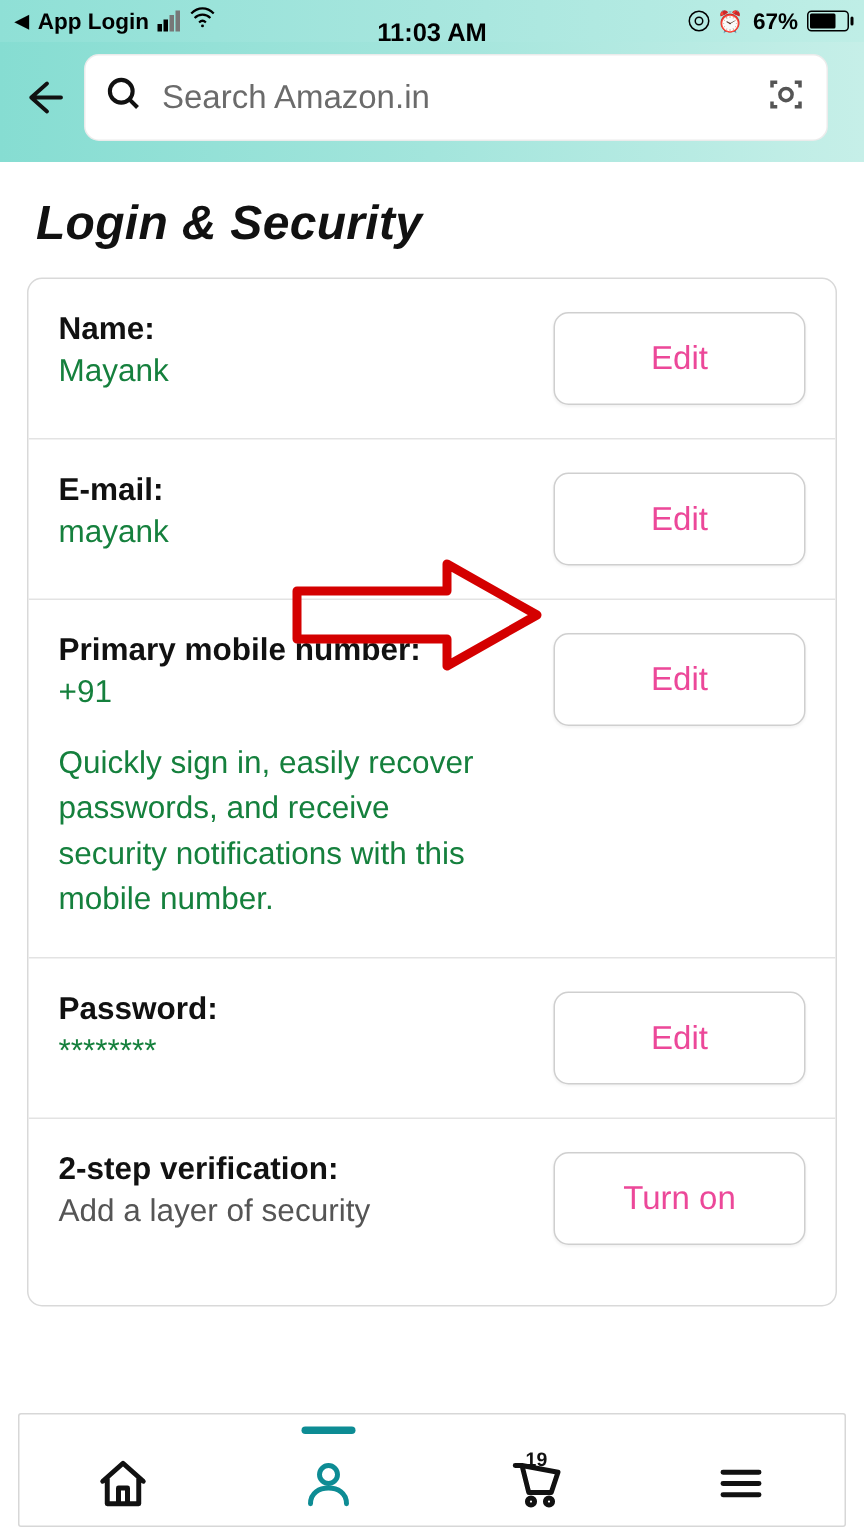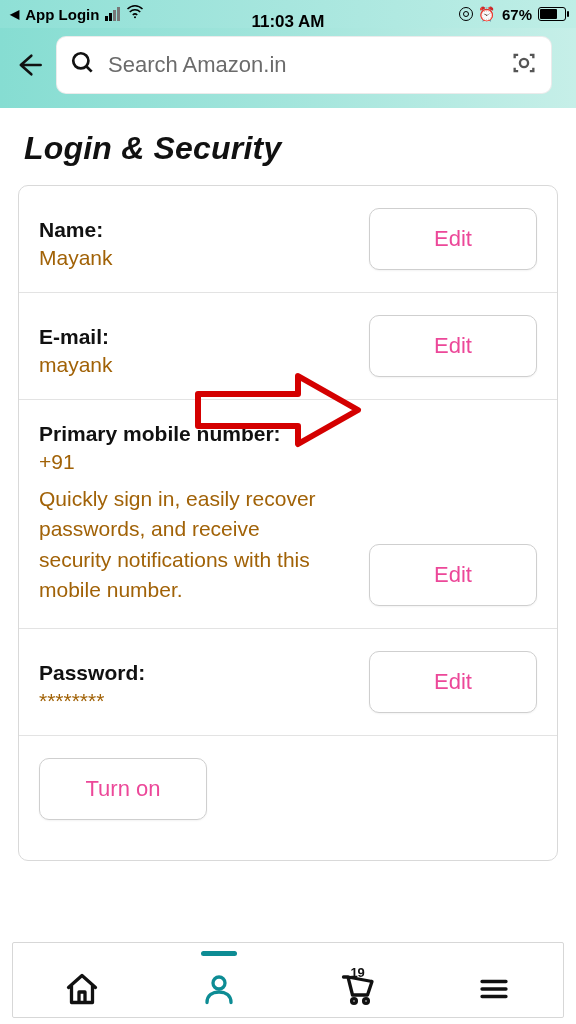--- a/index.html
+++ b/index.html
@@ -50,30 +50,30 @@
   .page-title { font-size:32px; font-weight:800; padding:22px 24px 18px 24px; letter-spacing:0.2px;font-style:italic;}
 
   
   .card {
     margin: 0 18px;
     border:1px solid #d9d9d9;
     border-radius:10px;
     overflow:hidden;
   }
   .row {
-    display:flex; align-items:flex-end; gap:18px;
+    display:flex; align-items:flex-start; gap:18px;
     padding:22px 20px;
     border-bottom:1px solid #e3e3e3;
     position:relative;
   }
   .row:last-child { border-bottom:none; }
   .row-text { flex:1; min-width:0; }
   .row-label { font-size:21px; font-weight:700; color:#111; margin-bottom:4px;}
-  .row-value { font-size:21px; color:#a16207; font-weight:400;}
-  .row-desc  { font-size:21px; color:#a16207; margin-top:10px; line-height:1.45; max-width:280px;}
+  .row-value { font-size:21px; color:#15803d; font-weight:400;}
+  .row-desc  { font-size:21px; color:#15803d; margin-top:20px; line-height:1.45; max-width:280px;}
   .row-btn {
     min-width:168px; height:62px;
     border:1px solid #cfcfcf; border-radius:10px;
     background:#fff; font-size:22px; color:#ec4899;
     display:flex; align-items:center; justify-content:center;
     box-shadow: 0 1px 2px rgba(0,0,0,0.05);
     flex-shrink:0;
   }
 
   
@@ -193,20 +193,24 @@
 
     <div class="row">
       <div class="row-text">
         <div class="row-label">Password:</div>
         <div class="row-value">********</div>
       </div>
       <div class="row-btn">Edit</div>
     </div>
 
     <div class="row" style="padding-bottom:40px;">
+      <div class="row-text">
+        <div class="row-label">2-step verification:</div>
+        <div class="row-value" style="color:#555">Add a layer of security</div>
+      </div>
       <div class="row-btn">Turn on</div>
     </div>
 
   </div>
 
   <div class="annotation-arrow">
     <svg width="170" height="80" viewBox="0 0 170 80">
       <path d="M4 24 H104 V6 L164 40 L104 74 V56 H4 Z" fill="none" stroke="#d40000" stroke-width="6" stroke-linejoin="round"></path>
     </svg>
   </div>

